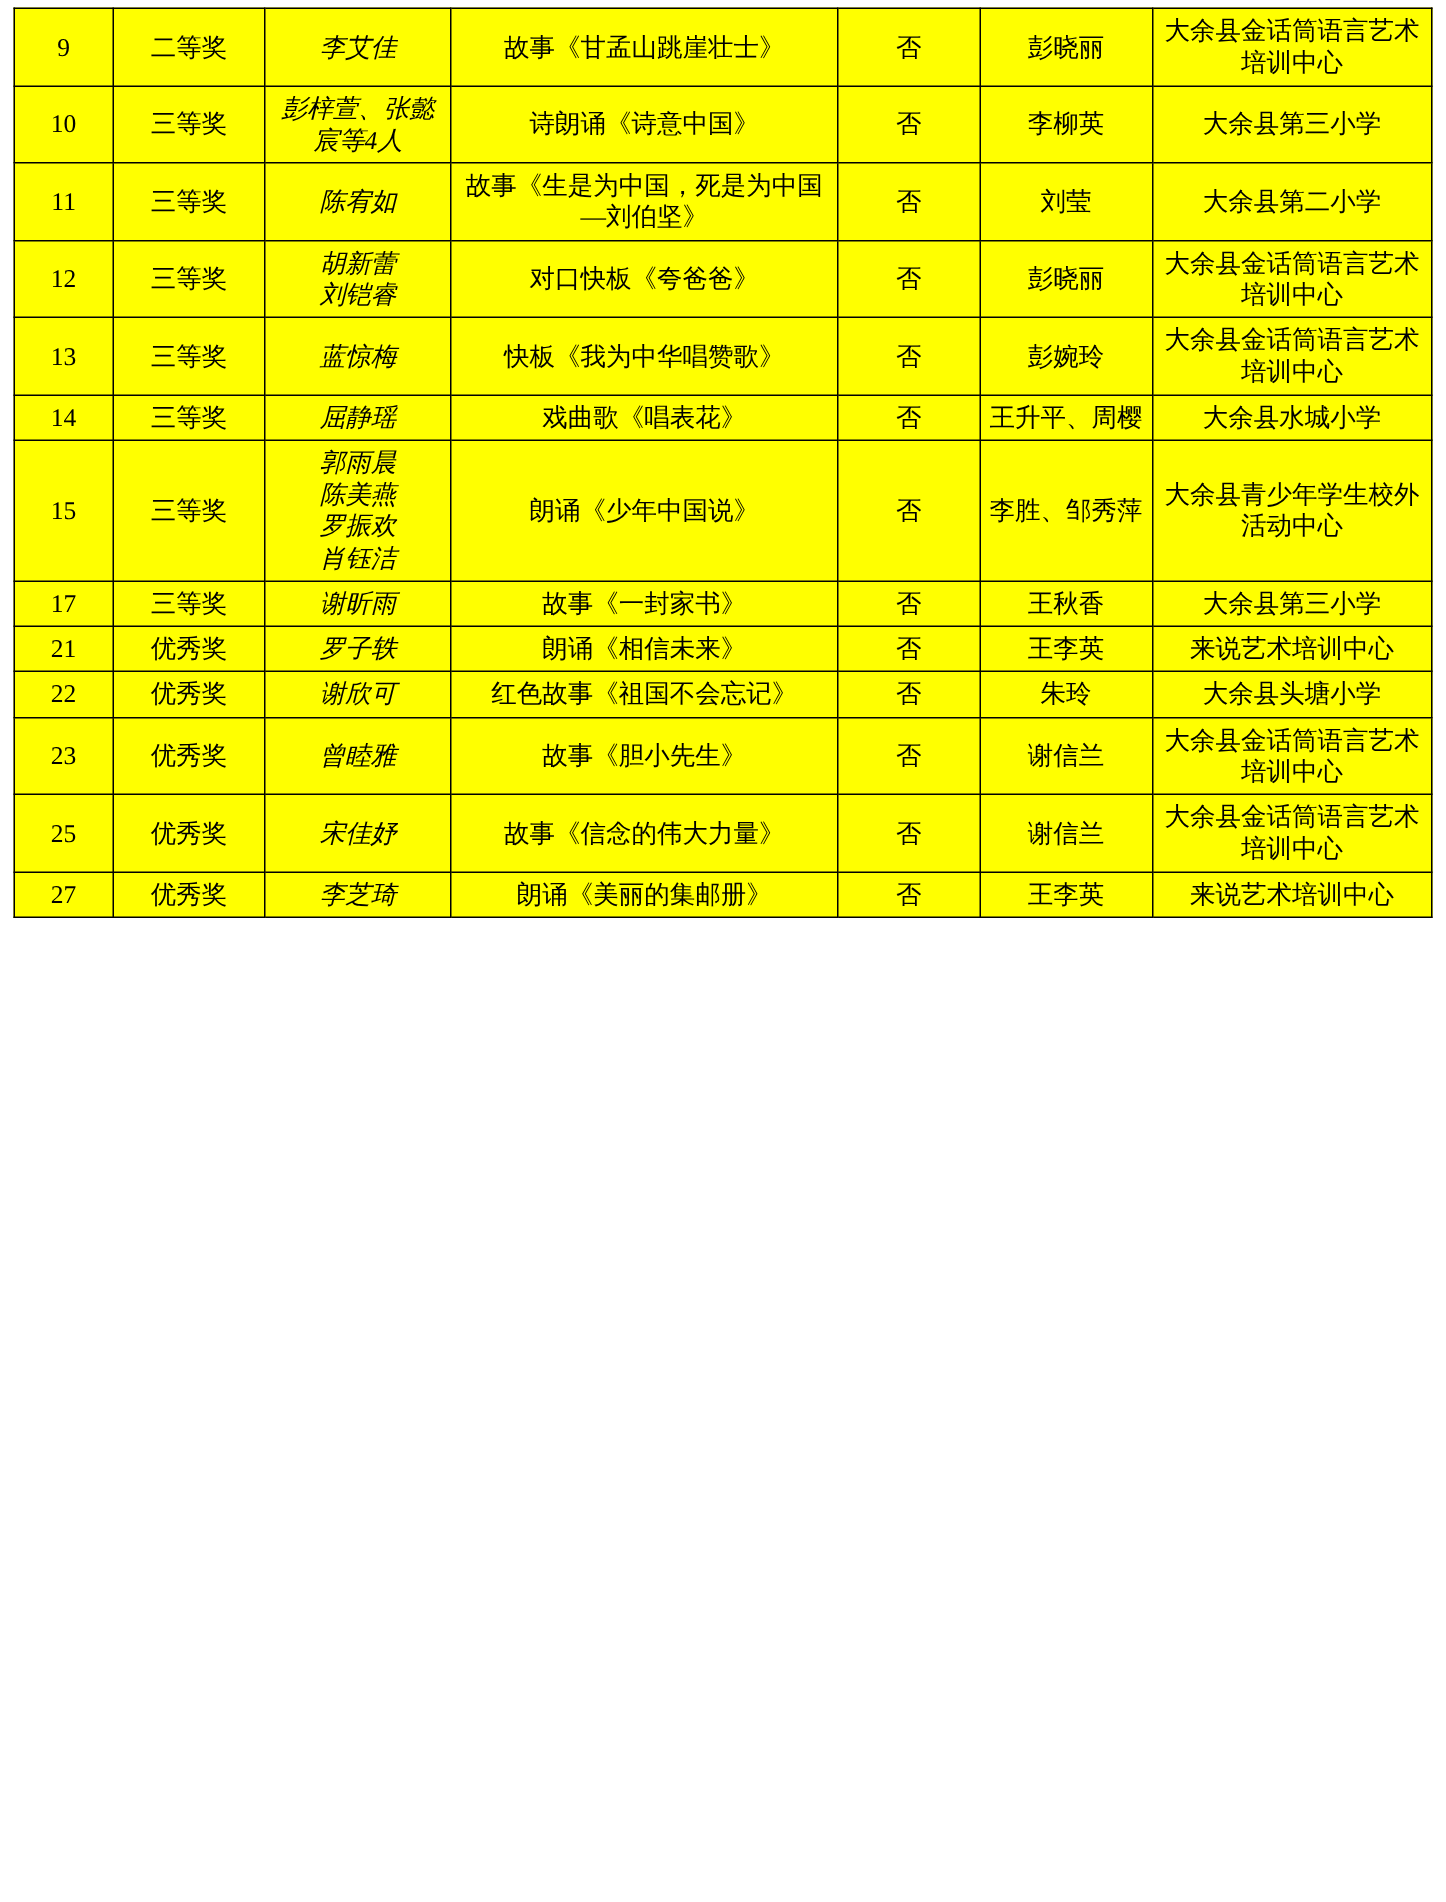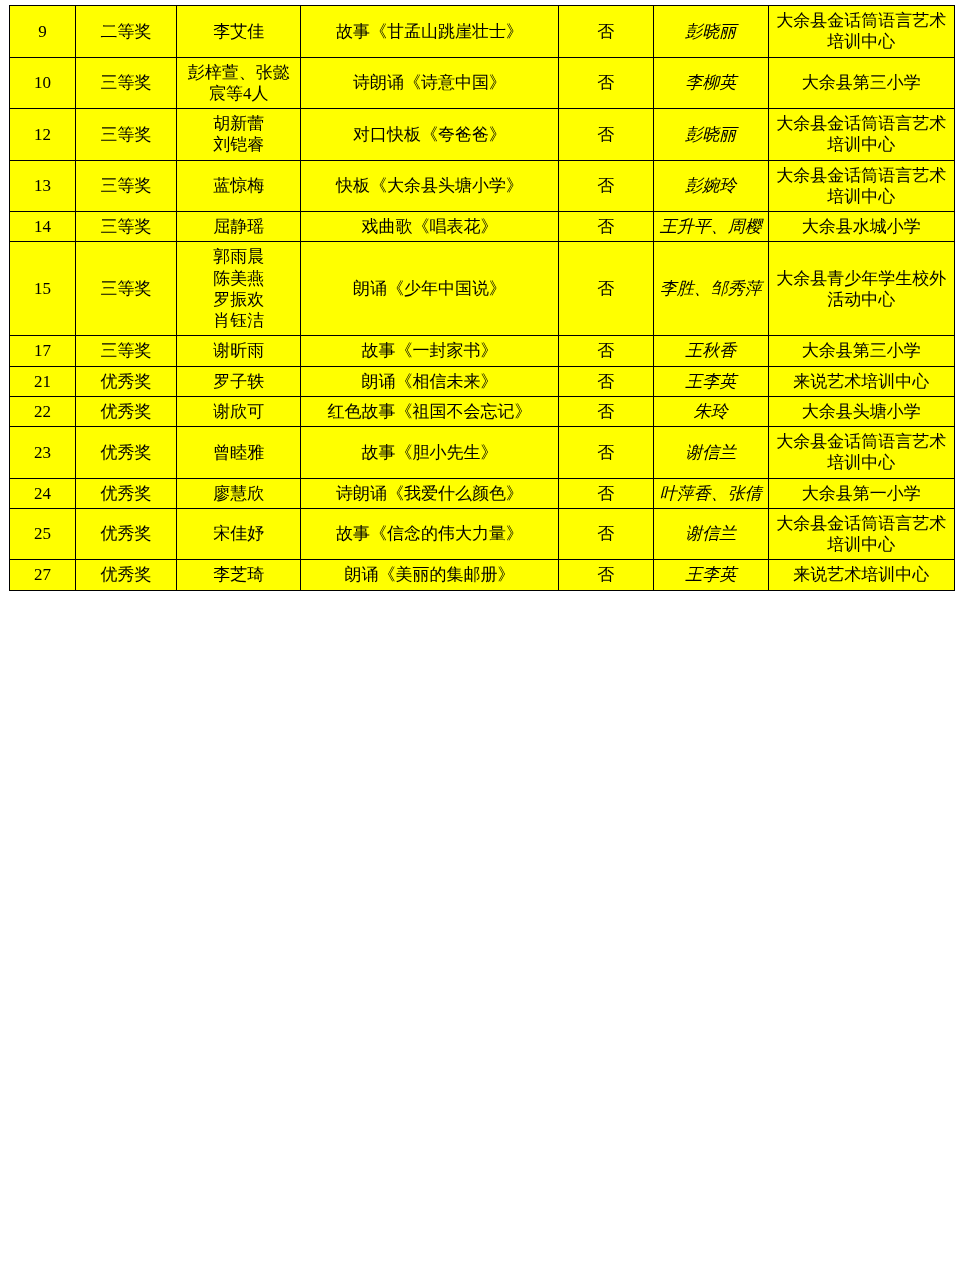--- a/index.html
+++ b/index.html
@@ -34,24 +34,24 @@
     vertical-align: middle;
     background: #ffff00;
     font-size: 17px;
     line-height: 1.25;
     padding: 4px 3px;
     word-break: break-all;
     font-family: "Liberation Serif", "DejaVu Serif", serif;
   }
   td.c-no      { width: 52px; }
   td.c-award   { width: 84px; }
-  td.c-name    { width: 104px; }
+  td.c-name    { width: 104px; font-style: italic; }
   td.c-program { width: 224px; }
   td.c-flag    { width: 78px; }
-  td.c-teacher { width: 96px; font-style: italic; }
+  td.c-teacher { width: 96px; }
   td.c-school  { width: 160px; }
   .multiline {
     white-space: pre-line;
   }
 </style>
 </head>
 <body>
 
 <div id="sheet">
   <table class="award-table">
@@ -68,34 +68,43 @@
         <tr>
           <td class="c-no multiline">10</td>
           <td class="c-award multiline">三等奖</td>
           <td class="c-name multiline">彭梓萱、张懿宸等4人</td>
           <td class="c-program multiline">诗朗诵《诗意中国》</td>
           <td class="c-flag multiline">否</td>
           <td class="c-teacher multiline">李柳英</td>
           <td class="c-school multiline">大余县第三小学</td>
         </tr>
         <tr>
+          <td class="c-no multiline">11</td>
+          <td class="c-award multiline">三等奖</td>
+          <td class="c-name multiline">陈宥如</td>
+          <td class="c-program multiline">故事《生是为中国，死是为中国—刘伯坚》</td>
+          <td class="c-flag multiline">否</td>
+          <td class="c-teacher multiline">刘莹</td>
+          <td class="c-school multiline">大余县第二小学</td>
+        </tr>
+        <tr>
           <td class="c-no multiline">12</td>
           <td class="c-award multiline">三等奖</td>
           <td class="c-name multiline">胡新蕾
 刘铠睿</td>
           <td class="c-program multiline">对口快板《夸爸爸》</td>
           <td class="c-flag multiline">否</td>
           <td class="c-teacher multiline">彭晓丽</td>
           <td class="c-school multiline">大余县金话筒语言艺术培训中心</td>
         </tr>
         <tr>
           <td class="c-no multiline">13</td>
           <td class="c-award multiline">三等奖</td>
           <td class="c-name multiline">蓝惊梅</td>
-          <td class="c-program multiline">快板《大余县头塘小学》</td>
+          <td class="c-program multiline">快板《我为中华唱赞歌》</td>
           <td class="c-flag multiline">否</td>
           <td class="c-teacher multiline">彭婉玲</td>
           <td class="c-school multiline">大余县金话筒语言艺术培训中心</td>
         </tr>
         <tr>
           <td class="c-no multiline">14</td>
           <td class="c-award multiline">三等奖</td>
           <td class="c-name multiline">屈静瑶</td>
           <td class="c-program multiline">戏曲歌《唱表花》</td>
           <td class="c-flag multiline">否</td>
@@ -144,29 +153,20 @@
         <tr>
           <td class="c-no multiline">23</td>
           <td class="c-award multiline">优秀奖</td>
           <td class="c-name multiline">曾睦雅</td>
           <td class="c-program multiline">故事《胆小先生》</td>
           <td class="c-flag multiline">否</td>
           <td class="c-teacher multiline">谢信兰</td>
           <td class="c-school multiline">大余县金话筒语言艺术培训中心</td>
         </tr>
         <tr>
-          <td class="c-no multiline">24</td>
-          <td class="c-award multiline">优秀奖</td>
-          <td class="c-name multiline">廖慧欣</td>
-          <td class="c-program multiline">诗朗诵《我爱什么颜色》</td>
-          <td class="c-flag multiline">否</td>
-          <td class="c-teacher multiline">叶萍香、张倩</td>
-          <td class="c-school multiline">大余县第一小学</td>
-        </tr>
-        <tr>
           <td class="c-no multiline">25</td>
           <td class="c-award multiline">优秀奖</td>
           <td class="c-name multiline">宋佳妤</td>
           <td class="c-program multiline">故事《信念的伟大力量》</td>
           <td class="c-flag multiline">否</td>
           <td class="c-teacher multiline">谢信兰</td>
           <td class="c-school multiline">大余县金话筒语言艺术培训中心</td>
         </tr>
         <tr>
           <td class="c-no multiline">27</td>

